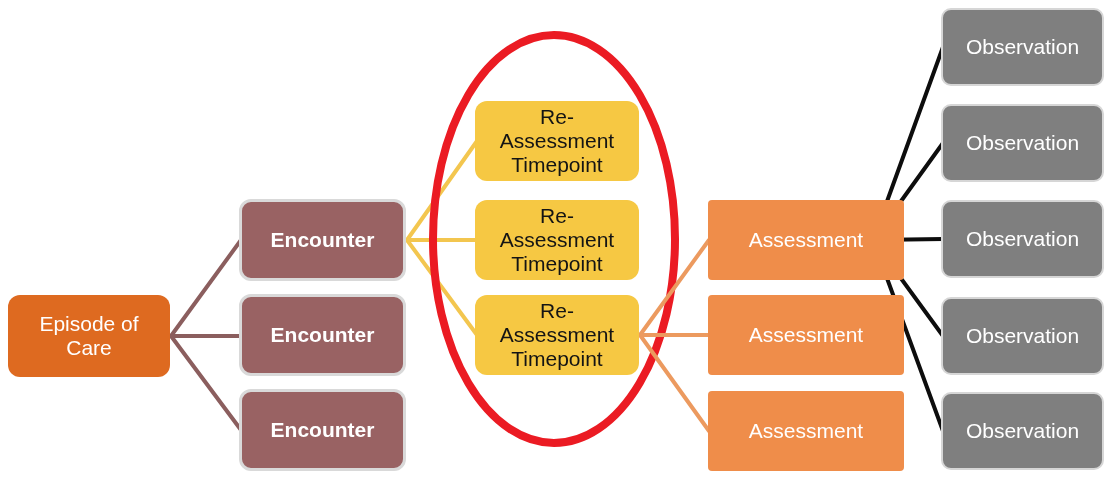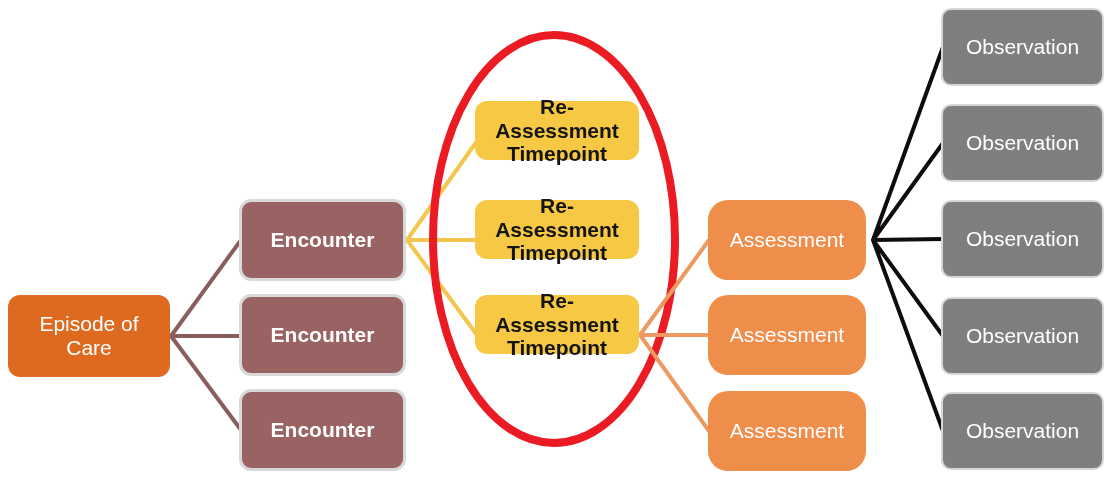--- a/index.html
+++ b/index.html
@@ -30,22 +30,22 @@
     align-items: center;
     justify-content: center;
     text-align: center;
     border-radius: 12px;
     font-size: 21px;
     line-height: 1.13;
     padding: 0 18px;
   }
   .episode    { left: 8px;   width: 162px; height: 82px; padding: 0 12px; }
   .encounter  { left: 239px; width: 167px; height: 82px; border: 3px solid transparent; font-weight: bold; }
-  .reassess   { left: 475px; width: 164px; height: 59px; font-weight: bold; }
-  .assessment { left: 708px; width: 158px; height: 80px; border-radius: 20px; }
+  .reassess   { left: 475px; width: 164px; height: 80px; }
+  .assessment { left: 708px; width: 196px; height: 80px; border-radius: 4px; }
   .observation{ left: 941px; width: 163px; height: 78px; border: 2px solid transparent; border-radius: 10px; }
 </style>
 </head>
 <body>
 
 <div class="canvas">
 
   <svg class="connector-layer" viewBox="0 0 1113 480" xmlns="http://www.w3.org/2000/svg">
 
     <g fill="none" stroke-width="4" stroke-linecap="round" style="stroke: rgb(139, 94, 94);">

